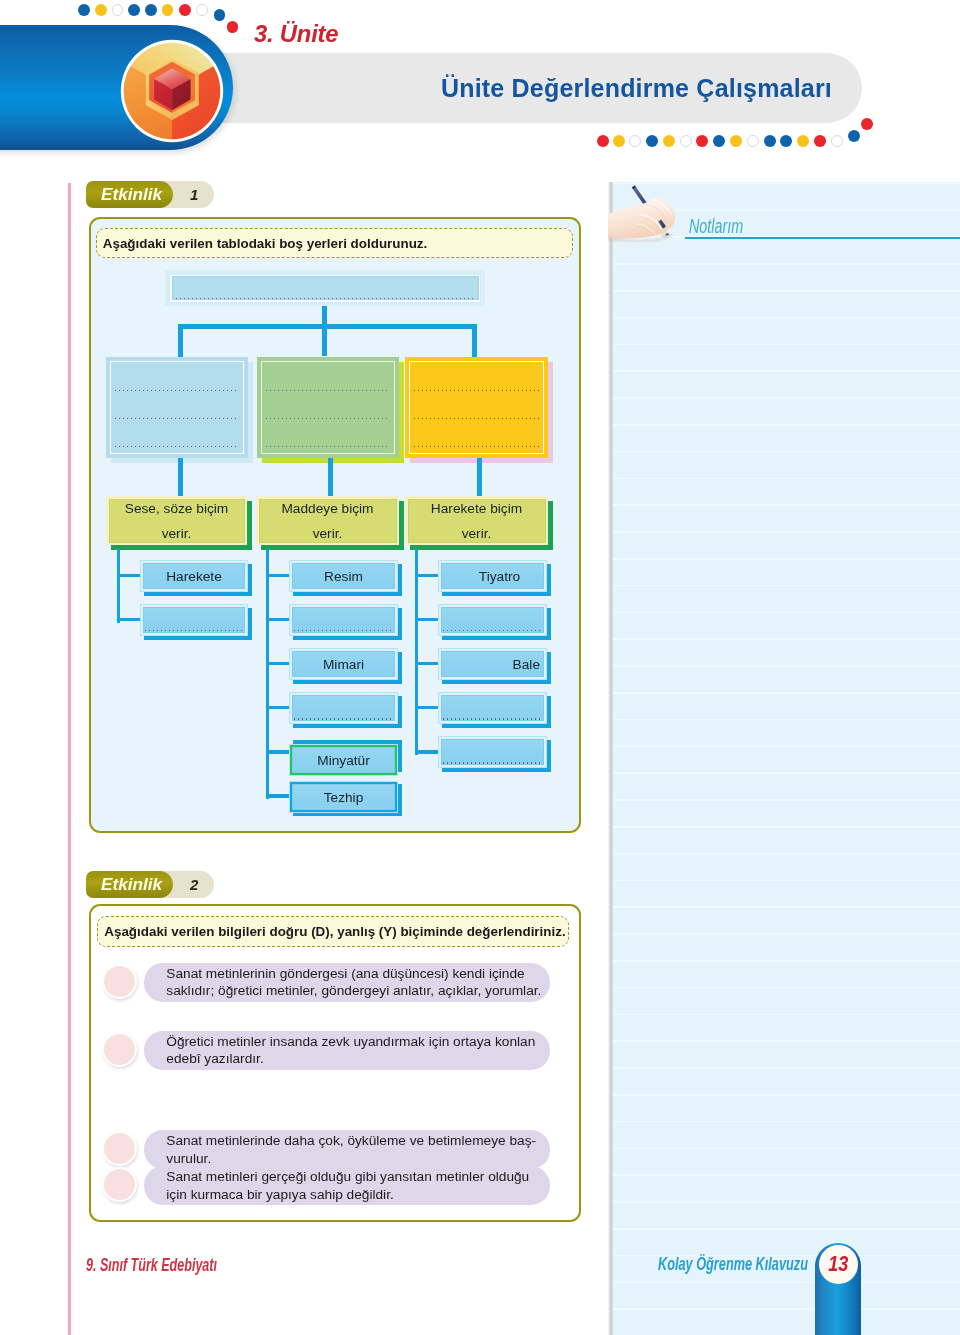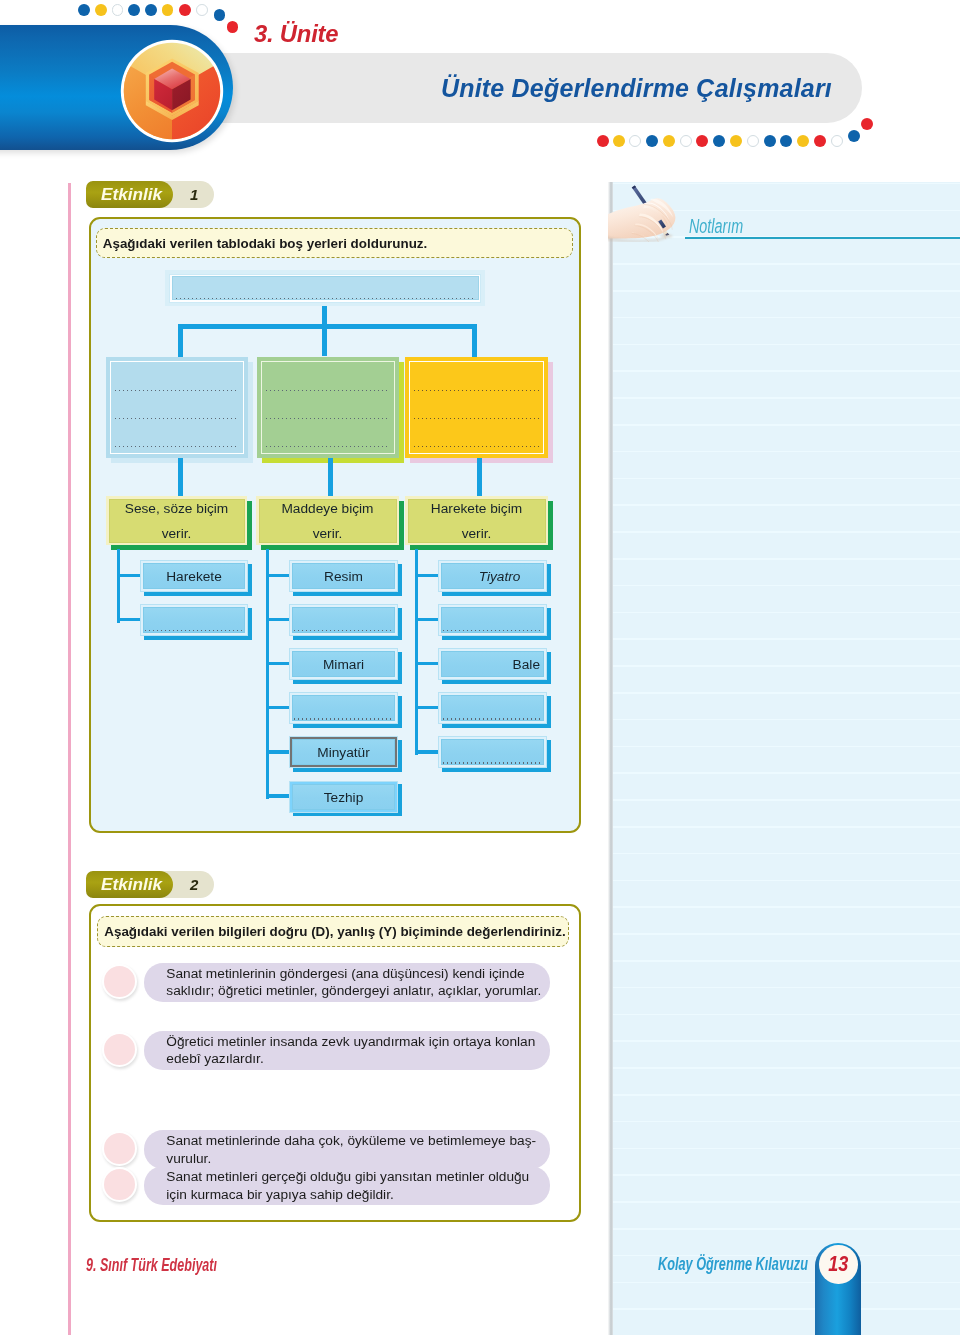--- a/index.html
+++ b/index.html
@@ -8,21 +8,21 @@
 
   
   .left-rule{position:absolute;left:68px;top:183px;width:2.7px;height:1152px;background:#f0a8c4;}
 
   
   .hdr-bar{position:absolute;z-index:3;left:-40px;top:25.3px;width:273px;height:124.7px;border-radius:0 63px 63px 0;
     background:linear-gradient(to bottom,#0d5ca4 0%,#0e66ae 10%,#0b7cc4 38%,#048ddb 57%,#0a85cf 70%,#0f64ac 90%,#12508f 100%);
     box-shadow:2px 3px 6px rgba(0,0,0,.13);}
   .hdr-title-band{position:absolute;z-index:1;left:180px;top:53px;width:682px;height:70px;border-radius:0 35px 35px 0;background:#e8e8e8;}
   .hdr-title{position:absolute;z-index:2;left:232px;top:53px;width:600px;height:70px;line-height:70px;text-align:right;
-    font-size:25px;font-weight:bold;font-style:italic;color:#14559e;letter-spacing:.2px;}
+    font-size:25px;font-weight:bold;color:#14559e;letter-spacing:.2px;}
   .unit-label{position:absolute;left:254px;top:20px;font-size:23.8px;font-weight:bold;font-style:italic;color:#cf2430;letter-spacing:-0.2px;}
 
   .logo{position:absolute;z-index:4;left:118.1px;top:36.5px;width:108px;height:108px;}
 
   .dot{position:absolute;border-radius:50%;}
 
   .tf-circle{position:absolute;left:0;top:1px;width:35px;height:35px;border-radius:50%;background:#fadfe1;
      border:2.2px solid #ffffff;box-sizing:border-box;box-shadow:1px 2px 3px rgba(0,0,0,.12);}
   .stmt{position:absolute;left:42px;top:0;width:406px;height:39px;border-radius:19px;background:#ded7e9;
      font-size:13.7px;color:#1b1b1b;line-height:17.6px;hyphens:manual;padding:0 4px 0 22px;box-sizing:border-box;display:flex;align-items:center;}
@@ -302,40 +302,40 @@
   <div style="position:absolute;left:289px;top:692.3px;width:109px;height:31px;">
      <div style="position:absolute;left:3.5px;top:3.5px;width:109px;height:32px;background:#18a2dc;"></div>
      <div style="position:absolute;left:0;top:0;width:109px;height:32px;background:#ddf1fb;border:1px solid #b7e2f4;box-sizing:border-box;">
        <div style="position:absolute;left:2px;top:2px;right:2px;bottom:2px;background:linear-gradient(to bottom,#96d7f2 0%,#8dd2f0 55%,#8ad0ef 100%);border:1px solid #7fcbea;box-sizing:border-box;"></div>
        <div class="dline" style="left:3.7px;right:5px;top:25px;"></div>
      </div>
     </div>
   <div class="conn" style="left:265.5px;top:750.2px;width:25.5px;height:3.4px;"></div>
   <div style="position:absolute;left:289px;top:736.4px;width:109px;height:31px;">
      <div style="position:absolute;left:3.5px;top:3.5px;width:109px;height:32px;background:#18a2dc;"></div>
-     <div style="position:absolute;left:0;top:0;width:109px;height:32px;background:#737373;border:1px solid #b7e2f4;box-sizing:border-box;">
+     <div style="position:absolute;left:0;top:8px;width:109px;height:32px;background:#22c55e;border:1px solid #b7e2f4;box-sizing:border-box;">
        <div style="position:absolute;left:2px;top:2px;right:2px;bottom:2px;background:linear-gradient(to bottom,#96d7f2 0%,#8dd2f0 55%,#8ad0ef 100%);border:1px solid #7fcbea;box-sizing:border-box;"></div>
        <div class="lbl" style="left:6px;right:6px;">Minyatür</div>
      </div>
     </div>
   <div class="conn" style="left:265.5px;top:794.3px;width:25.5px;height:3.4px;"></div>
   <div style="position:absolute;left:289px;top:780.5px;width:109px;height:31px;">
      <div style="position:absolute;left:3.5px;top:3.5px;width:109px;height:32px;background:#18a2dc;"></div>
-     <div style="position:absolute;left:0;top:0;width:109px;height:32px;background:#7dd3fc;border:1px solid #b7e2f4;box-sizing:border-box;">
+     <div style="position:absolute;left:0;top:0;width:109px;height:32px;background:#0ea5e9;border:1px solid #b7e2f4;box-sizing:border-box;">
        <div style="position:absolute;left:2px;top:2px;right:2px;bottom:2px;background:linear-gradient(to bottom,#96d7f2 0%,#8dd2f0 55%,#8ad0ef 100%);border:1px solid #7fcbea;box-sizing:border-box;"></div>
        <div class="lbl" style="left:6px;right:6px;">Tezhip</div>
      </div>
     </div>
   <div class="conn" style="left:414.5px;top:549px;width:3.4px;height:205.9px;"></div>
   <div class="conn" style="left:414.5px;top:573.8px;width:25.5px;height:3.4px;"></div>
   <div style="position:absolute;left:438px;top:560.0px;width:109px;height:31px;">
      <div style="position:absolute;left:3.5px;top:3.5px;width:109px;height:32px;background:#18a2dc;"></div>
      <div style="position:absolute;left:0;top:0;width:109px;height:32px;background:#ddf1fb;border:1px solid #b7e2f4;box-sizing:border-box;">
        <div style="position:absolute;left:2px;top:2px;right:2px;bottom:2px;background:linear-gradient(to bottom,#96d7f2 0%,#8dd2f0 55%,#8ad0ef 100%);border:1px solid #7fcbea;box-sizing:border-box;"></div>
-       <div class="lbl" style="left:20px;right:6px;font-style:italic;">Tiyatro</div>
+       <div class="lbl" style="left:20px;right:6px;">Tiyatro</div>
      </div>
     </div>
   <div class="conn" style="left:414.5px;top:617.9px;width:25.5px;height:3.4px;"></div>
   <div style="position:absolute;left:438px;top:604.1px;width:109px;height:31px;">
      <div style="position:absolute;left:3.5px;top:3.5px;width:109px;height:32px;background:#18a2dc;"></div>
      <div style="position:absolute;left:0;top:0;width:109px;height:32px;background:#ddf1fb;border:1px solid #b7e2f4;box-sizing:border-box;">
        <div style="position:absolute;left:2px;top:2px;right:2px;bottom:2px;background:linear-gradient(to bottom,#96d7f2 0%,#8dd2f0 55%,#8ad0ef 100%);border:1px solid #7fcbea;box-sizing:border-box;"></div>
        <div class="dline" style="left:3.7px;right:5px;top:25px;"></div>
      </div>
     </div>

